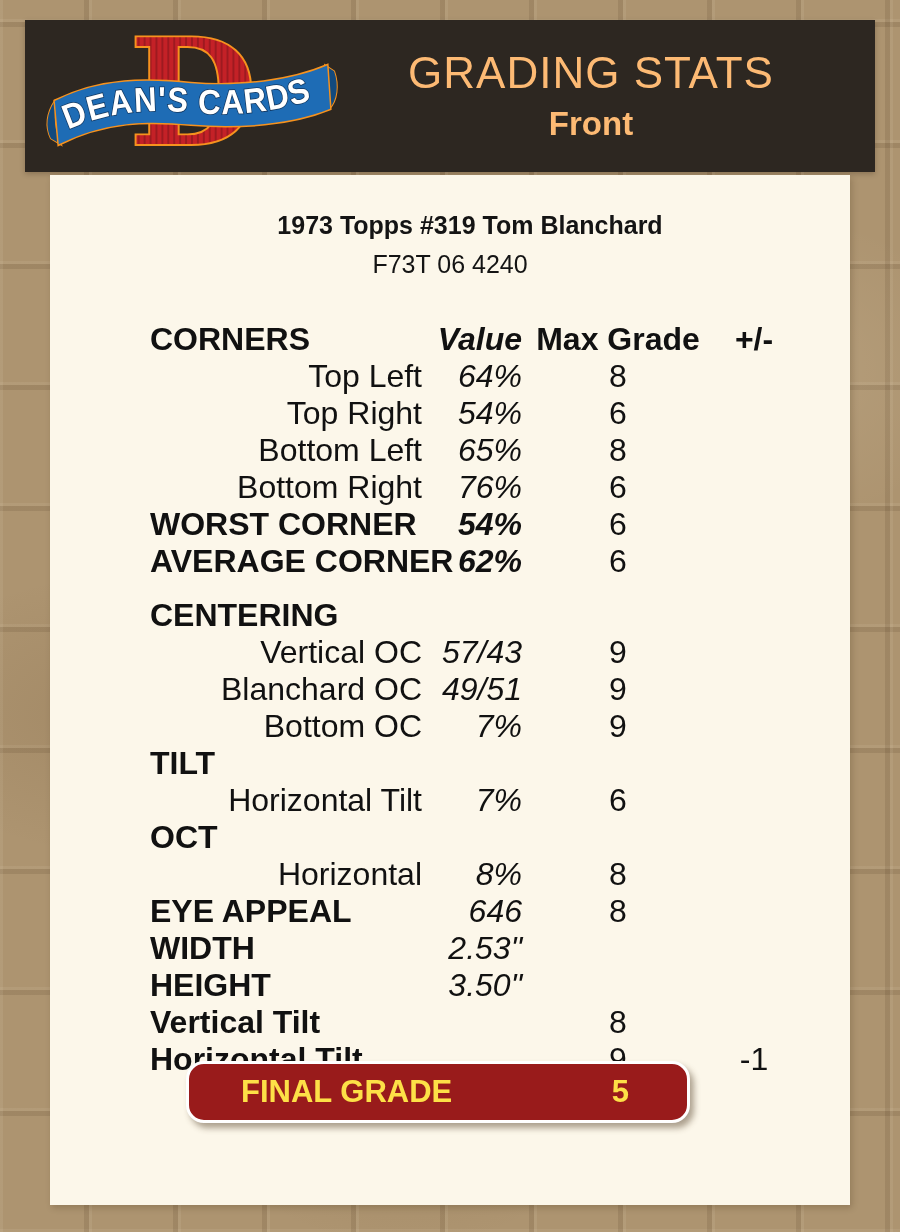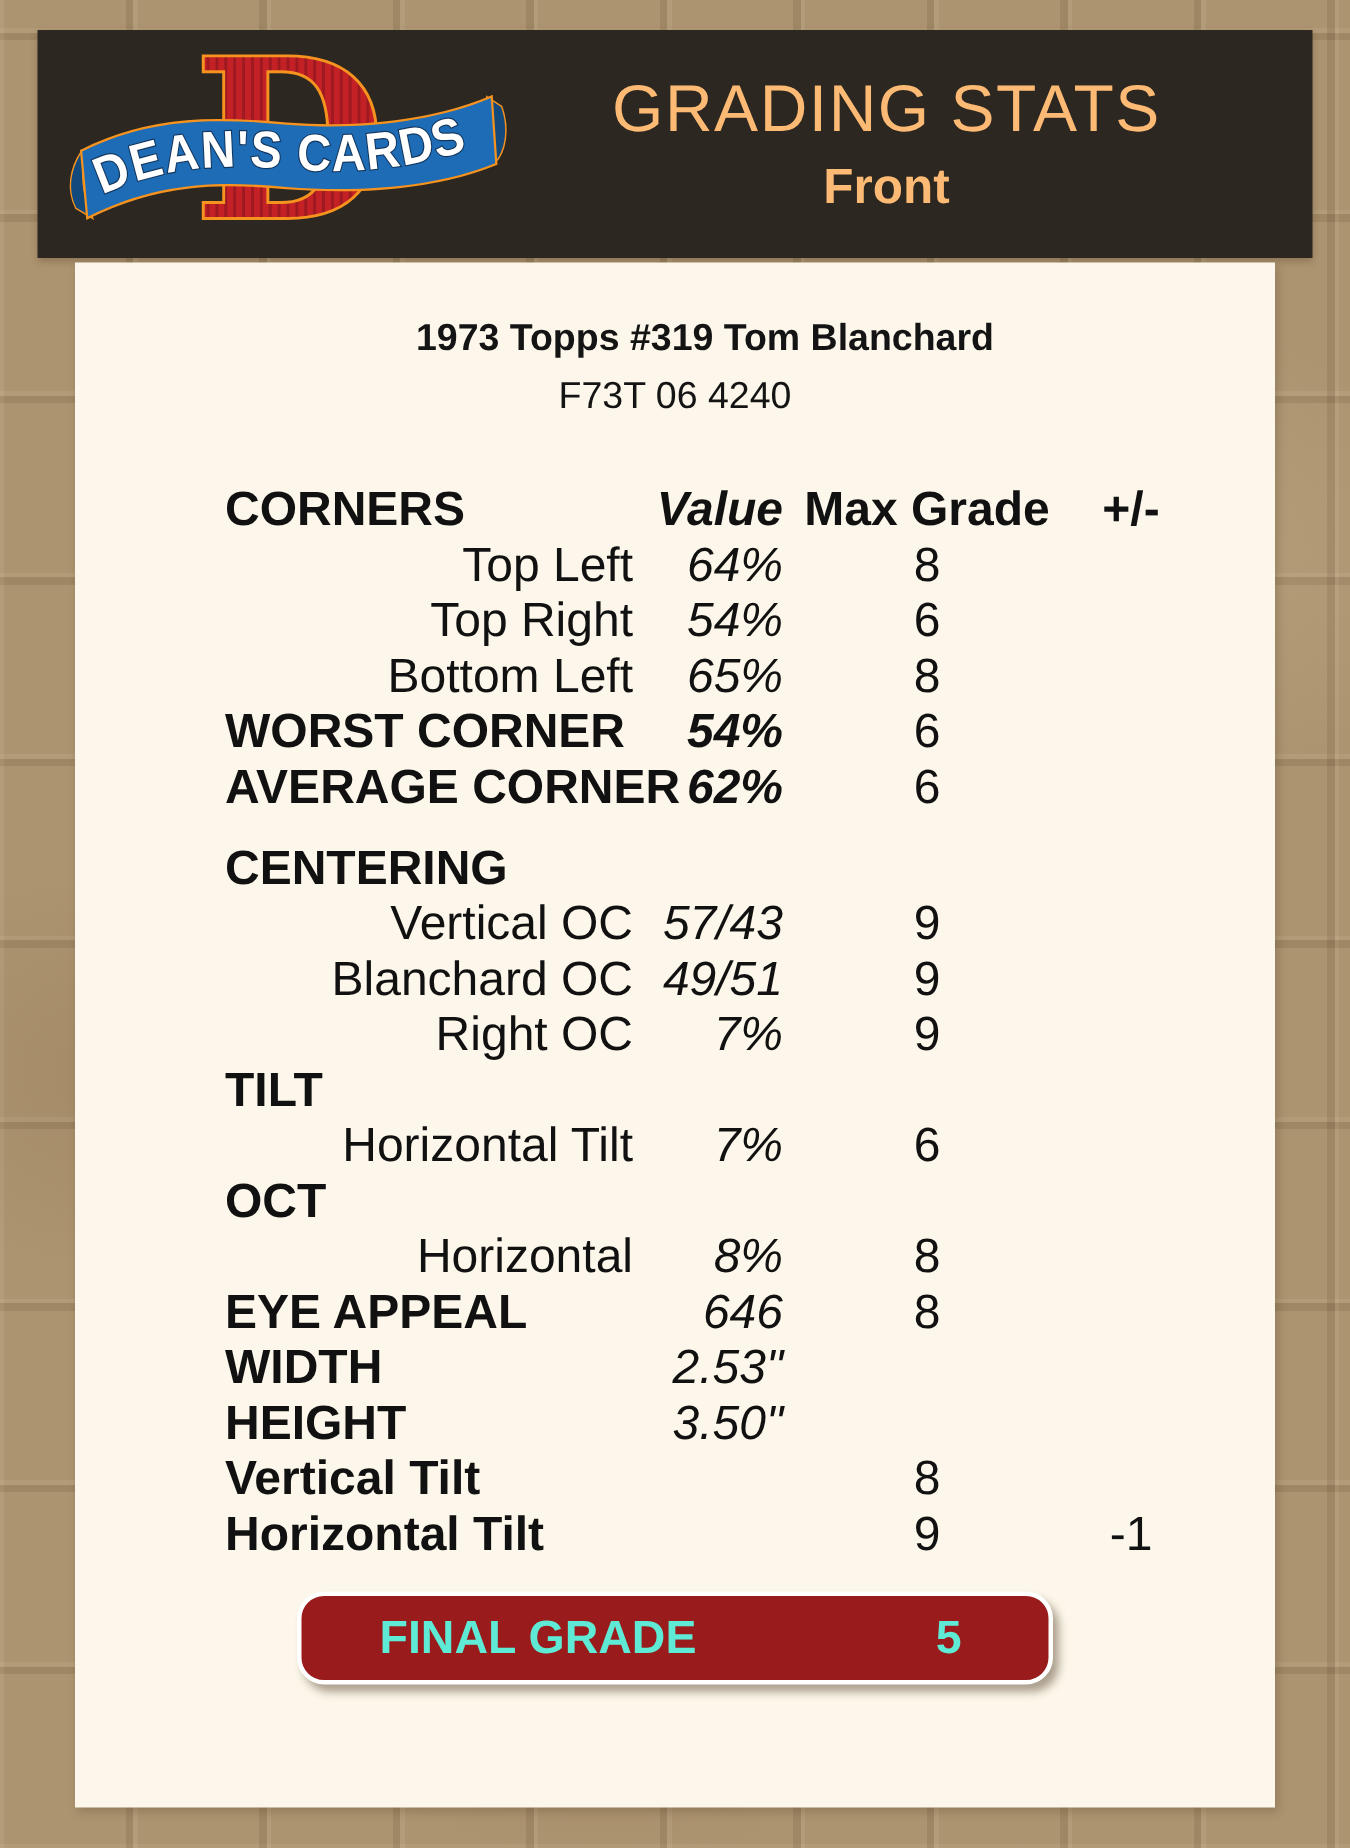--- a/index.html
+++ b/index.html
@@ -57,26 +57,26 @@
   .grading-table col.w-pm    { width:80px; }
   .grading-table td { height:35px; padding:0; vertical-align:middle; white-space:nowrap; overflow:visible; }
   .grading-table tr.gap td { padding-top:17px; }
   td.c-label.indent { padding-left:46px;text-align:right; }
   td.c-value { text-align:right;font-style:italic; }
   td.c-grade { text-align:center; }
   td.c-pm    { text-align:center; }
   td.bold    { font-weight:bold; }
   
   .final-grade {
-    position:absolute; left:148px; top:886px; width:504px; height:62px;
+    position:absolute; left:136px; top:886px; width:504px; height:62px;
     background:#991b1b;
     border:3px solid #ffffff; border-radius:18px;
     box-shadow:4px 5px 6px rgba(75,55,30,0.45);
     display:flex; align-items:center;
-    color:#5eead4; font-weight:bold; font-size:31px;
+    color:#fde047; font-weight:bold; font-size:31px;
   }
   .fg-label { margin-left:52px; }
   .fg-value { margin-left:auto; margin-right:58px; }
 </style>
 </head>
 <body>
 
 <div class="bg-collage"></div>
 
 <header class="header">
@@ -138,20 +138,26 @@
           <td class="c-grade">6</td>
           <td class="c-pm"></td>
         </tr>
         <tr>
           <td class="c-label indent">Bottom Left</td>
           <td class="c-value">65%</td>
           <td class="c-grade">8</td>
           <td class="c-pm"></td>
         </tr>
         <tr>
+          <td class="c-label indent">Bottom Right</td>
+          <td class="c-value">76%</td>
+          <td class="c-grade">6</td>
+          <td class="c-pm"></td>
+        </tr>
+        <tr>
           <td class="c-label bold">WORST CORNER</td>
           <td class="c-value bold">54%</td>
           <td class="c-grade">6</td>
           <td class="c-pm"></td>
         </tr>
         <tr>
           <td class="c-label bold">AVERAGE CORNER</td>
           <td class="c-value bold">62%</td>
           <td class="c-grade">6</td>
           <td class="c-pm"></td>
@@ -168,21 +174,21 @@
           <td class="c-grade">9</td>
           <td class="c-pm"></td>
         </tr>
         <tr>
           <td class="c-label indent">Blanchard OC</td>
           <td class="c-value">49/51</td>
           <td class="c-grade">9</td>
           <td class="c-pm"></td>
         </tr>
         <tr>
-          <td class="c-label indent">Right OC</td>
+          <td class="c-label indent">Bottom OC</td>
           <td class="c-value">7%</td>
           <td class="c-grade">9</td>
           <td class="c-pm"></td>
         </tr>
         <tr>
           <td class="c-label bold">TILT</td>
           <td class="c-value"></td>
           <td class="c-grade"></td>
           <td class="c-pm"></td>
         </tr>

